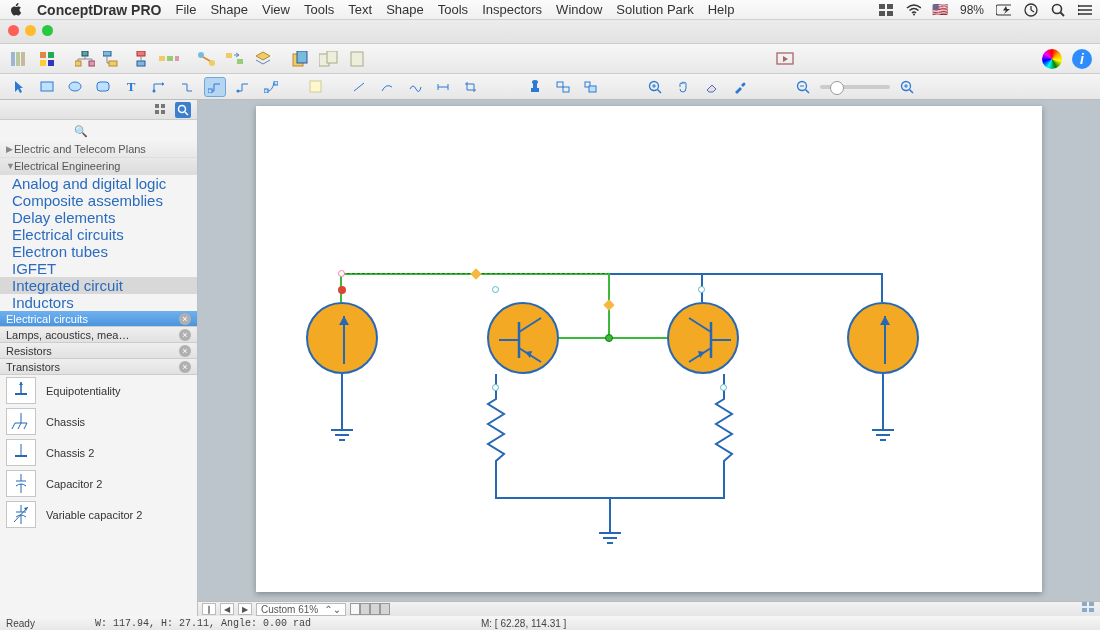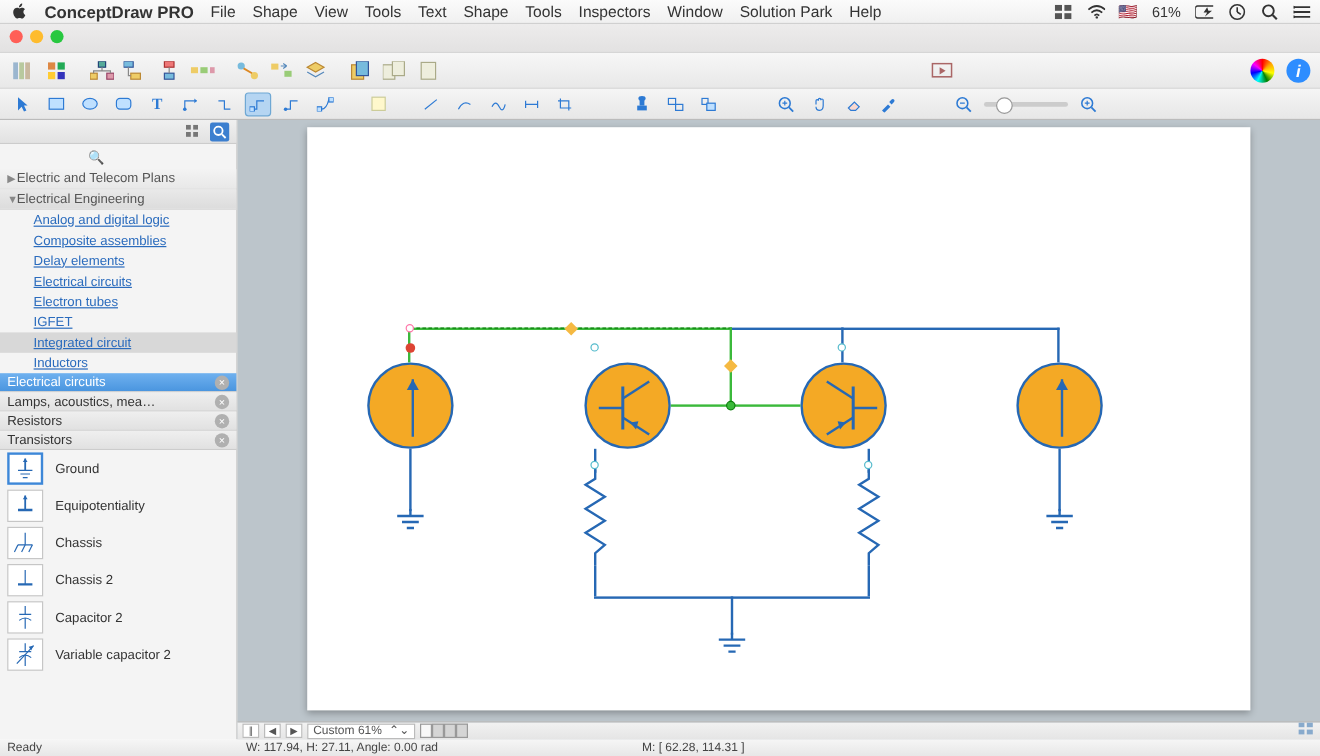--- a/index.html
+++ b/index.html
@@ -45,21 +45,21 @@
   .lptop{height:20px; background:linear-gradient(#f0f0f0,#e2e2e2); border-bottom:1px solid #ccc; display:flex;align-items:center;justify-content:flex-end;gap:6px;padding-right:6px;}
   .lptop .smico{width:16px;height:16px;display:flex;align-items:center;justify-content:center;}
   .lptop .smsel{background:#3c7fcf;border-radius:2px;color:#fff;}
   .lpsearch{height:21px; padding:2px 6px;}
   .lpsearch input{width:100%;height:17px;border:1px solid #ccc;border-radius:9px;padding:0 8px 0 22px;font-size:11px;color:#aaa;}
   .lpsearch{position:relative;}
   .lpsearch .sico{position:absolute;left:74px;top:5px;color:#aaa;font-size:11px;}
   
   .cat{height:17px;display:flex;align-items:center;padding:0 6px;font-size:11px;color:#555;background:linear-gradient(#f3f3f3,#e8e8e8);border-bottom:1px solid #ddd;}
   .cat .tri{width:8px;color:#888;font-size:9px;}
-  .sub{height:17px;display:flex;align-items:center;padding-left:28px;font-size:11px;color:#2a6bbd;text-decoration:underline;}
+  .sub{height:17px;display:flex;align-items:center;padding-left:12px;font-size:15px;color:#2a6bbd;}
   .subsel{background:#d8d8d8;}
   .catx{height:16px;display:flex;align-items:center;padding:0 6px;font-size:11px;background:linear-gradient(#efefef,#e1e1e1);border-bottom:1px solid #ccc;justify-content:space-between;}
   .catsel{background:linear-gradient(#6fb1ef,#4a95df);color:#fff;}
   .catx .xb{width:12px;height:12px;border-radius:50%;background:#b0b0b0;color:#fff;display:flex;align-items:center;justify-content:center;font-size:9px;}
   
   .stencillist{flex:1;overflow:hidden;}
   .stencil{height:31px;display:flex;align-items:center;gap:10px;padding:0 6px;}
   .stencil .thumb{width:30px;height:27px;border:1px solid #c6c6c6;background:#fff;display:flex;align-items:center;justify-content:center;}
   .stencil.sel .thumb{border:2px solid #3d87d8;}
   .stencil .slabel{font-size:11px;color:#333;}
@@ -124,21 +124,21 @@
       </span>
     <span class="ricon">
         <svg width="16" height="12">
           <path d="M1 4 Q8 -2 15 4" stroke="#333" fill="none" stroke-width="1.5"></path>
           <path d="M3.5 6.5 Q8 2.5 12.5 6.5" stroke="#333" fill="none" stroke-width="1.5"></path>
           <path d="M6 9 Q8 7 10 9" stroke="#333" fill="none" stroke-width="1.5"></path>
           <circle cx="8" cy="10.5" r="1" fill="#333"></circle>
         </svg>
       </span>
     <span class="ricon" style="font-size:13px;">🇺🇸</span>
-    <span>61%</span>
+    <span>98%</span>
     <span class="ricon">
         <svg width="24" height="12">
           <rect x="0" y="1" width="20" height="10" rx="2" fill="none" stroke="#333" stroke-width="1.2"></rect>
           <rect x="21" y="4" width="2" height="4" fill="#333"></rect>
           <path d="M10 2 L7 6.5 L10 6.5 L8 10 L14 5 L11 5 Z" fill="#333"></path>
         </svg>
       </span>
     <span class="ricon">
         <svg width="14" height="14">
           <circle cx="7" cy="7" r="6" fill="none" stroke="#333" stroke-width="1.3"></circle>
@@ -472,32 +472,20 @@
       </div>
     <div class="catx">
         <span>Resistors</span>
         <span class="xb">×</span>
       </div>
     <div class="catx">
         <span>Transistors</span>
         <span class="xb">×</span>
       </div>
     <div class="stencillist">
-      <div class="stencil sel">
-          <div class="thumb">
-            <svg width="18" height="22">
-              <line x1="9" y1="2" x2="9" y2="12" stroke="#2668b4" stroke-width="1.5"></line>
-              <path d="M9 2 l-2 3 l4 0 z" fill="#2668b4"></path>
-              <line x1="3" y1="12" x2="15" y2="12" stroke="#2668b4"></line>
-              <line x1="5" y1="15" x2="13" y2="15" stroke="#2668b4"></line>
-              <line x1="7" y1="18" x2="11" y2="18" stroke="#2668b4"></line>
-            </svg>
-          </div>
-          <span class="slabel">Ground</span>
-        </div>
       <div class="stencil">
           <div class="thumb">
             <svg width="18" height="22">
               <line x1="9" y1="2" x2="9" y2="14" stroke="#2668b4" stroke-width="1.5"></line>
               <path d="M9 2 l-2 3 l4 0 z" fill="#2668b4"></path>
               <line x1="3" y1="14" x2="15" y2="14" stroke="#2668b4" stroke-width="2"></line>
             </svg>
           </div>
           <span class="slabel">Equipotentiality</span>
         </div>
@@ -664,15 +652,15 @@
             <rect x="7" y="0" width="5" height="4" fill="#8ac"></rect>
             <rect x="0" y="6" width="5" height="4" fill="#8ac"></rect>
             <rect x="7" y="6" width="5" height="4" fill="#8ac"></rect>
           </svg></div>
     </div>
   </div>
 </div>
 
 <div class="statusbar">
   <span class="sseg">Ready</span>
-  <span class="sseg" style="margin-left:110px;">W: 117.94,  H: 27.11,  Angle: 0.00 rad</span>
+  <span class="sseg" style="font-family:Liberation Mono, monospace;">W: 117.94,  H: 27.11,  Angle: 0.00 rad</span>
   <span class="sseg" style="margin-left:110px;">M: [ 62.28, 114.31 ]</span>
 </div>
 
 </body></html>

